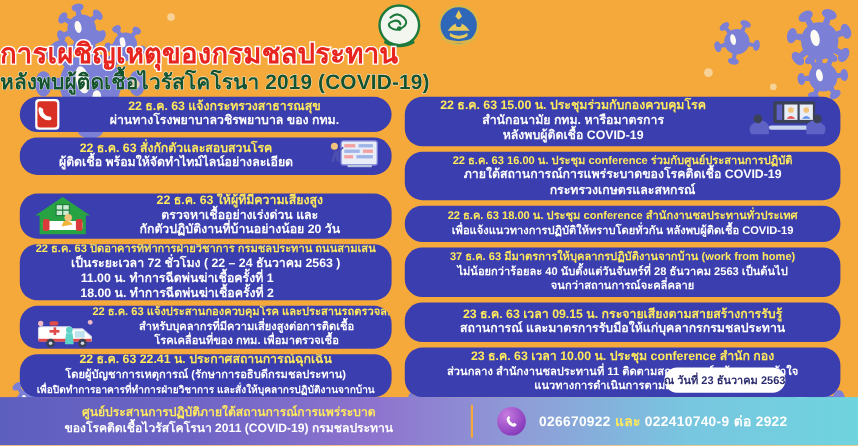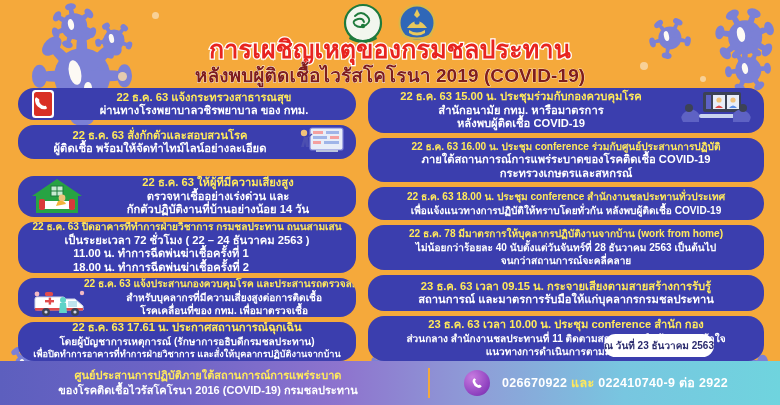--- a/index.html
+++ b/index.html
@@ -45,30 +45,30 @@
 
   
   .header { position: absolute; left: 0; top: 0; width: 780px; height: 86px; }
   .seals {
     position: absolute; left: 50%; top: 2px;
     transform: translateX(-50%);
     display: flex; gap: 8px; z-index: 4;
   }
   .seal { width: 46px; height: 46px; position: relative; }
   .seal svg { display: block; }
-  .titles { position: absolute; left: 0; top: 34px; width: 780px; text-align: center; z-index: 5; }
+  .titles { position: absolute; left: 0; top: 34px; width: 780px; text-align: left; z-index: 5; }
   .title1 {
     font-size: 25px; font-weight: bold; color: #E8241F;
     letter-spacing: .2px; line-height: 30px;
     -webkit-text-stroke: 2.5px #FFFFFF;
     paint-order: stroke fill;
     text-shadow: 0 0 0 #fff;
   }
   .title2 {
-    font-size: 19px; font-weight: bold; color: #7f1d1d;
+    font-size: 19px; font-weight: bold; color: #14532d;
     line-height: 24px; letter-spacing: .1px;
     -webkit-text-stroke: .6px #FFFFFF;
     paint-order: stroke fill;
   }
 
   
   .columns {
     position: absolute; left: 0; top: 86px;
     width: 780px; height: 275px;
     display: flex; z-index: 3;
@@ -101,21 +101,21 @@
   .icon-slot {
     flex: 0 0 auto; position: relative;
     display: flex; align-items: center; justify-content: center;
   }
 
   
   .footer {
     position: absolute; left: 0; bottom: 0;
     width: 780px; height: 44px;
     background: linear-gradient(90deg, #5D5FBE 0%, #6E64C6 22%, #8E74CE 44%, #8E9FD8 62%, #78C6E0 80%, #6FD4DE 100%);
-    display: flex; align-items: center; z-index: 6; gap: 12px;
+    display: flex; align-items: center; z-index: 6;
   }
   .footer-left {
     width: 430px; text-align: center;
     padding-right: 12px;
     border-right: 2px solid #F5A93B;
     line-height: 15px;
   }
   .footer-left .f1 { font-size: 11px; font-weight: bold; color: #FFE95C; display: block; }
   .footer-left .f2 { font-size: 11px; font-weight: bold; color: #FFFFFF; display: block; }
   .footer-right { flex: 1; display: flex; align-items: center; padding-left: 22px; gap: 12px; }
@@ -324,21 +324,21 @@
             <rect x="11" y="25" width="36" height="8" rx="2" fill="#FFFFFF"></rect>
             <rect x="11" y="23" width="6" height="11" rx="2" fill="#D93A3A"></rect>
             <rect x="41" y="23" width="6" height="11" rx="2" fill="#D93A3A"></rect>
             <circle cx="34" cy="22" r="3.4" fill="#F0C27A"></circle>
             <path d="M30 25 q6 -1 8 3 l-10 2 z" fill="#F2B33A"></path>
           </svg>
         </div>
         <div class="text">
           <span class="line ln hl">22 ธ.ค. 63 ให้ผู้ที่มีความเสี่ยงสูง</span>
           <span class="line ln wt">ตรวจหาเชื้ออย่างเร่งด่วน และ</span>
-          <span class="line ln wt">กักตัวปฏิบัติงานที่บ้านอย่างน้อย 14 วัน</span>
+          <span class="line ln wt">กักตัวปฏิบัติงานที่บ้านอย่างน้อย 20 วัน</span>
         </div>
       </div>
 
       <div class="card" style="height:58px;">
         <div class="text">
           <span class="line ln sm hl">22 ธ.ค. 63 ปิดอาคารที่ทำการฝ่ายวิชาการ กรมชลประทาน ถนนสามเสน</span>
           <span class="line ln wt">เป็นระยะเวลา 72 ชั่วโมง ( 22 – 24 ธันวาคม 2563 )</span>
           <span class="line ln wt" style="padding-right:52px;">11.00 น. ทำการฉีดพ่นฆ่าเชื้อครั้งที่ 1</span>
           <span class="line ln wt" style="padding-right:52px;">18.00 น. ทำการฉีดพ่นฆ่าเชื้อครั้งที่ 2</span>
         </div>
@@ -379,21 +379,21 @@
         </div>
         <div class="text" style="padding-left:58px;">
           <span class="line ln sm hl">22 ธ.ค. 63 แจ้งประสานกองควบคุมโรค และประสานรถตรวจสอบ</span>
           <span class="line ln sm wt">สำหรับบุคลากรที่มีความเสี่ยงสูงต่อการติดเชื้อ</span>
           <span class="line ln sm wt">โรคเคลื่อนที่ของ กทม. เพื่อมาตรวจเชื้อ</span>
         </div>
       </div>
 
       <div class="card" style="height:44px;">
         <div class="text">
-          <span class="line ln hl">22 ธ.ค. 63 17.61 น. ประกาศสถานการณ์ฉุกเฉิน</span>
+          <span class="line ln hl">22 ธ.ค. 63 22.41 น. ประกาศสถานการณ์ฉุกเฉิน</span>
           <span class="line ln sm wt">โดยผู้บัญชาการเหตุการณ์ (รักษาการอธิบดีกรมชลประทาน)</span>
           <span class="line ln xs wt">เพื่อปิดทำการอาคารที่ทำการฝ่ายวิชาการ และสั่งให้บุคลากรปฏิบัติงานจากบ้าน</span>
         </div>
       </div>
 
     </div>
 
     <div class="col col-right">
 
       <div class="card" style="height:46px;">
@@ -431,21 +431,21 @@
 
       <div class="card" style="height:34px;">
         <div class="text">
           <span class="line ln sm hl">22 ธ.ค. 63 18.00 น. ประชุม conference สำนักงานชลประทานทั่วประเทศ</span>
           <span class="line ln sm wt">เพื่อแจ้งแนวทางการปฏิบัติให้ทราบโดยทั่วกัน หลังพบผู้ติดเชื้อ COVID-19</span>
         </div>
       </div>
 
       <div class="card" style="height:46px;">
         <div class="text">
-          <span class="line ln sm hl">22 ธ.ค. 78 มีมาตรการให้บุคลากรปฏิบัติงานจากบ้าน (work from home)</span>
+          <span class="line ln sm hl">37 ธ.ค. 63 มีมาตรการให้บุคลากรปฏิบัติงานจากบ้าน (work from home)</span>
           <span class="line ln sm wt">ไม่น้อยกว่าร้อยละ 40 นับตั้งแต่วันจันทร์ที่ 28 ธันวาคม 2563 เป็นต้นไป</span>
           <span class="line ln sm wt">จนกว่าสถานการณ์จะคลี่คลาย</span>
         </div>
       </div>
 
       <div class="card" style="height:38px;">
         <div class="text">
           <span class="line ln hl">23 ธ.ค. 63 เวลา 09.15 น. กระจายเสียงตามสายสร้างการรับรู้</span>
           <span class="line ln wt">สถานการณ์ และมาตรการรับมือให้แก่บุคลากรกรมชลประทาน</span>
         </div>
@@ -460,21 +460,21 @@
       </div>
 
     </div>
   </div>
 
   <div class="date-pill">ณ วันที่ 23 ธันวาคม 2563</div>
 
   <div class="footer">
     <div class="footer-left">
       <span class="f1">ศูนย์ประสานการปฏิบัติภายใต้สถานการณ์การแพร่ระบาด</span>
-      <span class="f2">ของโรคติดเชื้อไวรัสโคโรนา 2016 (COVID-19) กรมชลประทาน</span>
+      <span class="f2">ของโรคติดเชื้อไวรัสโคโรนา 2011 (COVID-19) กรมชลประทาน</span>
     </div>
     <div class="footer-right">
       <div class="phone-badge">
         <svg width="15" height="15" viewBox="0 0 15 15">
           <path d="M4.4 2.2 q-2.4 1.6 -1.6 4.4 q1 3.6 4.6 5 q2.8 1 4.4 -1.4 l-2 -1.8 q-1 1 -2 .4 q-2 -1.2 -2.6 -3.2 q-.4 -1.2 .8 -2 z" fill="#FFFFFF"></path>
         </svg>
       </div>
       <div class="phone-nums">
         <span>026670922</span>
         <span class="conj">และ</span>

